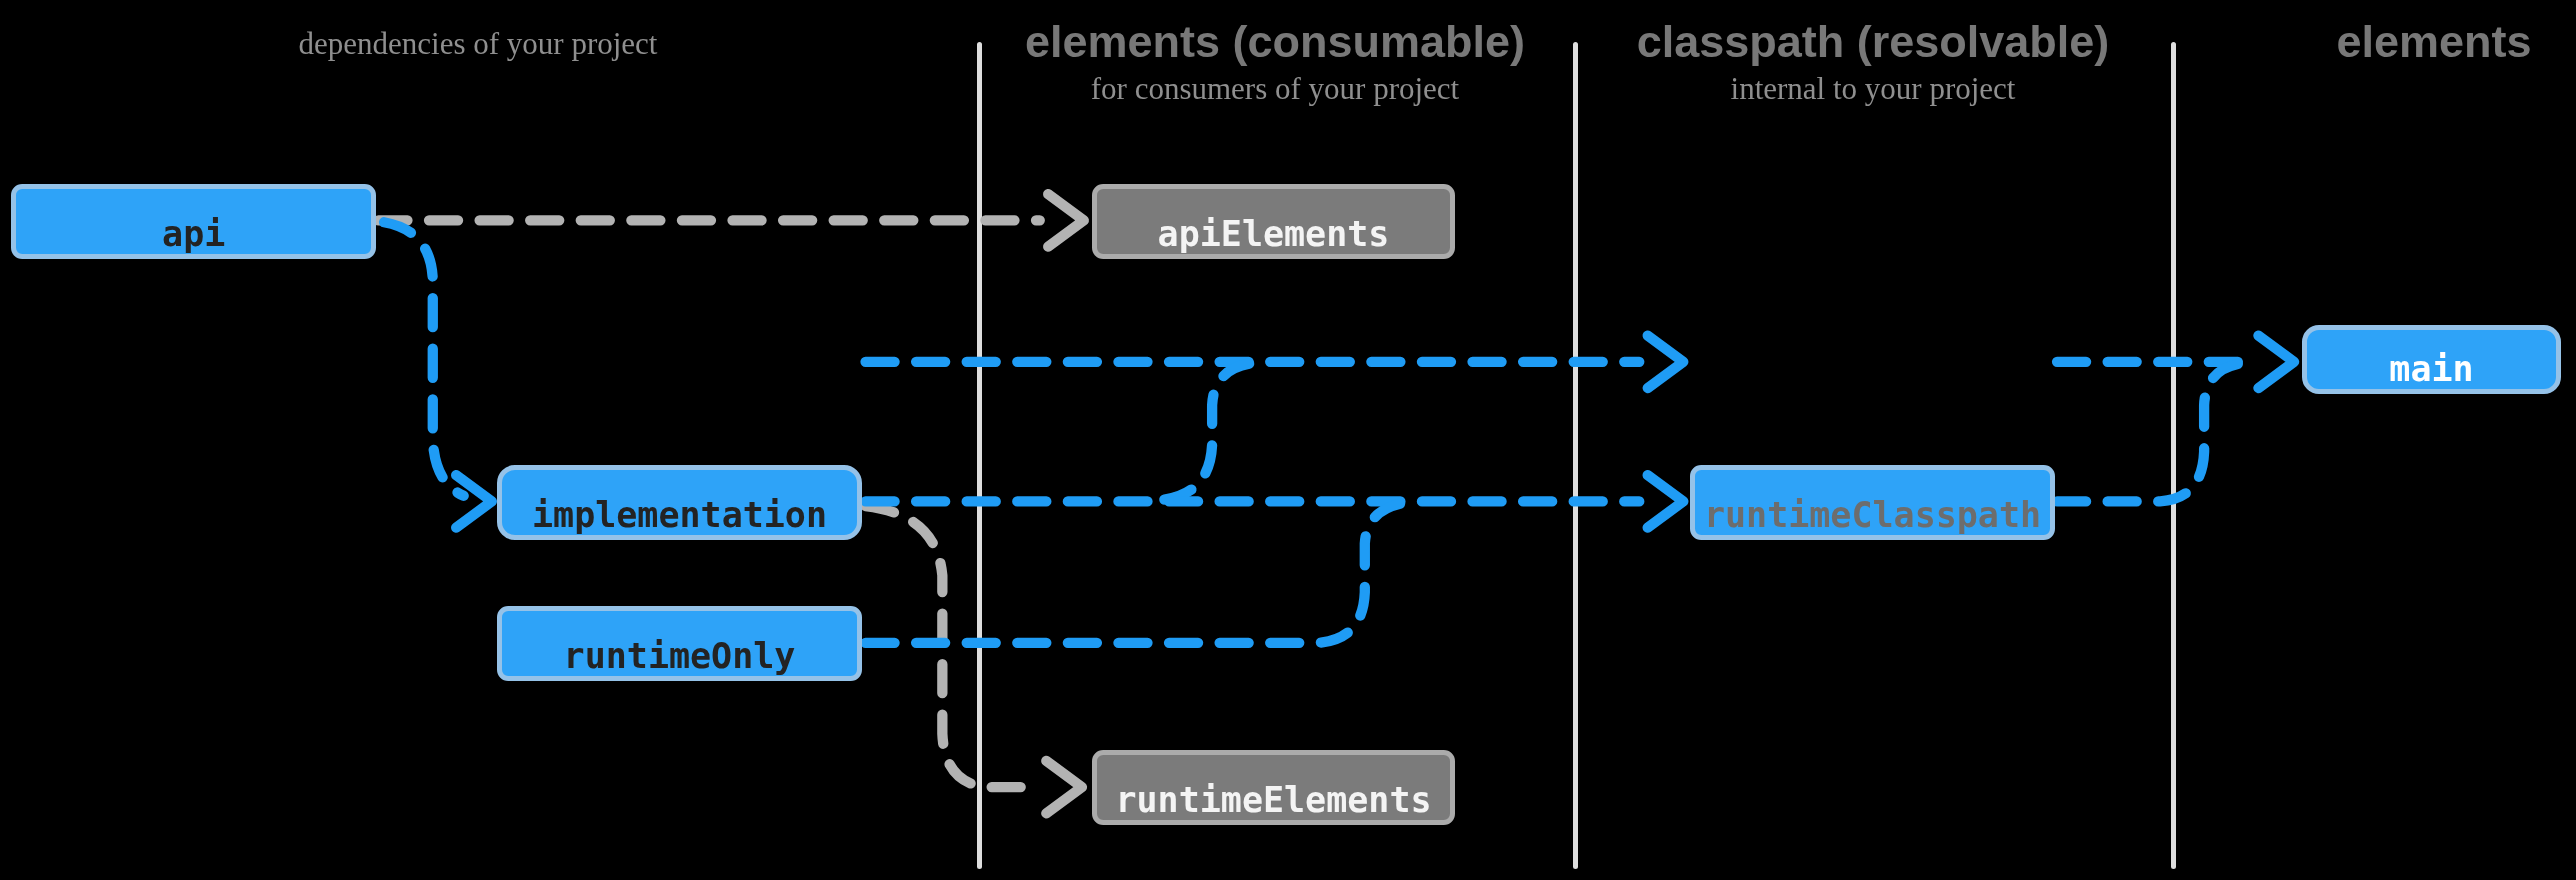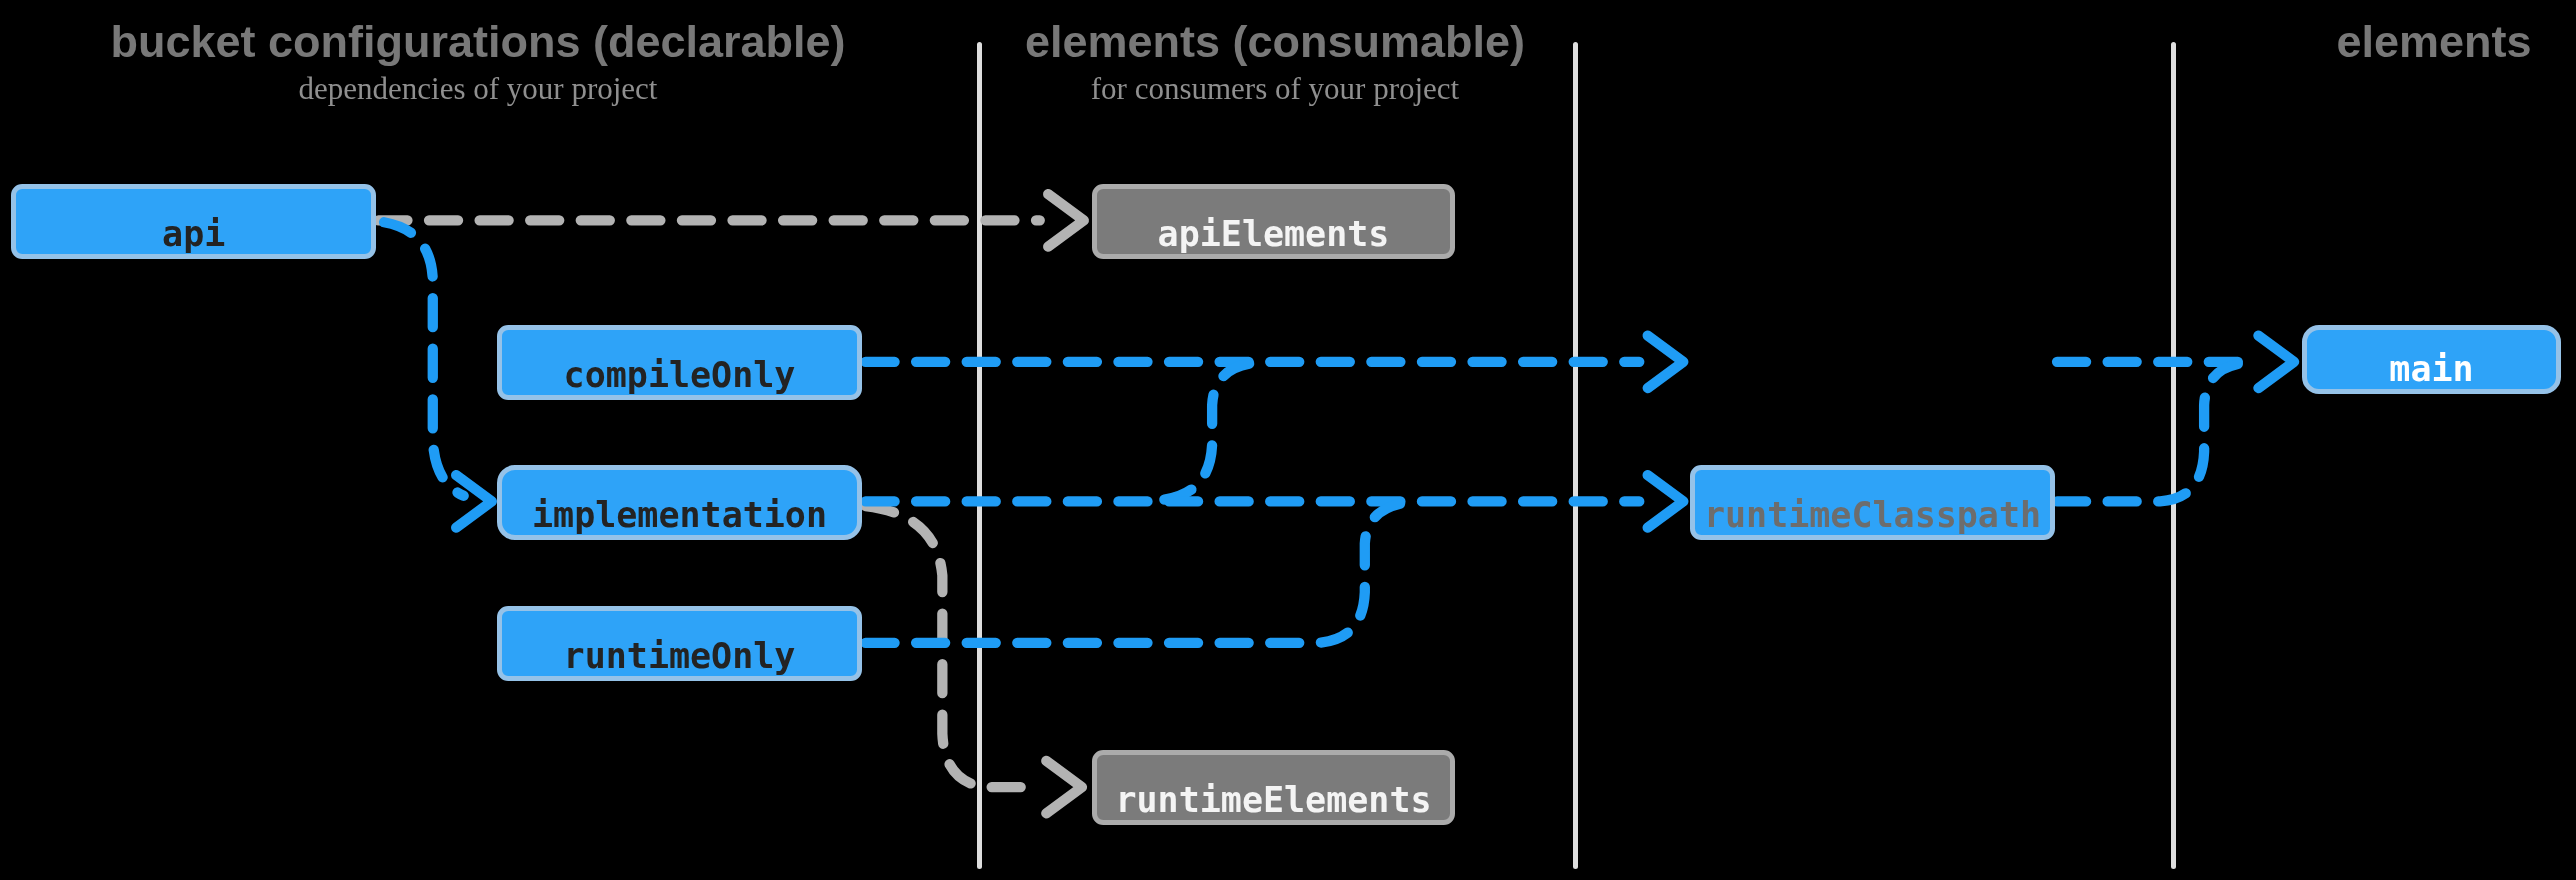--- a/index.html
+++ b/index.html
@@ -44,26 +44,29 @@
   .node.consumable{color:var(--consumable-label-text);}
   .node.resolvable{color:var(--resolvable-label-text);}
   .node.sourceset{color:var(--sourceset-label-text);}
 </style>
 </head>
 <body>
 
 <div class="canvas">
 
   <div class="col-header" style="left:478px;top:19px;">
-    <span class="col-title">bucket configurations (declarable)</span>
     <span class="col-subtitle">dependencies of your project</span>
   </div>
   <div class="col-header" style="left:1275px;top:19px;">
     <span class="col-title">elements (consumable)</span>
     <span class="col-subtitle">for consumers of your project</span>
+  </div>
+  <div class="col-header" style="left:1873px;top:19px;">
+    <span class="col-title">classpath (resolvable)</span>
+    <span class="col-subtitle">internal to your project</span>
   </div>
   <div class="col-header" style="left:2434px;top:19px;">
     <span class="col-title">elements</span>
   </div>
 
   <div class="divider" style="left:977px;"></div>
   <div class="divider" style="left:1573px;"></div>
   <div class="divider" style="left:2171px;"></div>
 
   <svg class="connectors" viewBox="0 0 2750 940">
@@ -83,23 +86,20 @@
     <path class="gray" d="M 1117 812 L 1155 840 L 1117 868"></path>
     <path class="blue" d="M 487 507 L 525 535 L 487 563"></path>
     <path class="blue" d="M 1759 358 L 1797 386 L 1759 414"></path>
     <path class="blue" d="M 1759 507 L 1797 535 L 1759 563"></path>
     <path class="blue" d="M 2411 358 L 2449 386 L 2411 414"></path>
   </svg>
 
   <div class="node blue bucket" style="left:11.2px;top:184px;width:365px;height:75px;">
     <span>api</span>
   </div>
-  <div class="node blue bucket" style="left:497px;top:325px;width:365px;height:75px;">
-    <span>compileOnly</span>
-  </div>
   <div class="node blue bucket" style="left:497px;top:465px;width:365px;height:75px;border-radius:18px;">
     <span>implementation</span>
   </div>
   <div class="node blue bucket" style="left:497px;top:606px;width:365px;height:75px;">
     <span>runtimeOnly</span>
   </div>
   <div class="node gray consumable" style="left:1092px;top:184px;width:363px;height:75px;">
     <span>apiElements</span>
   </div>
   <div class="node gray consumable" style="left:1092px;top:750px;width:363px;height:75px;">

